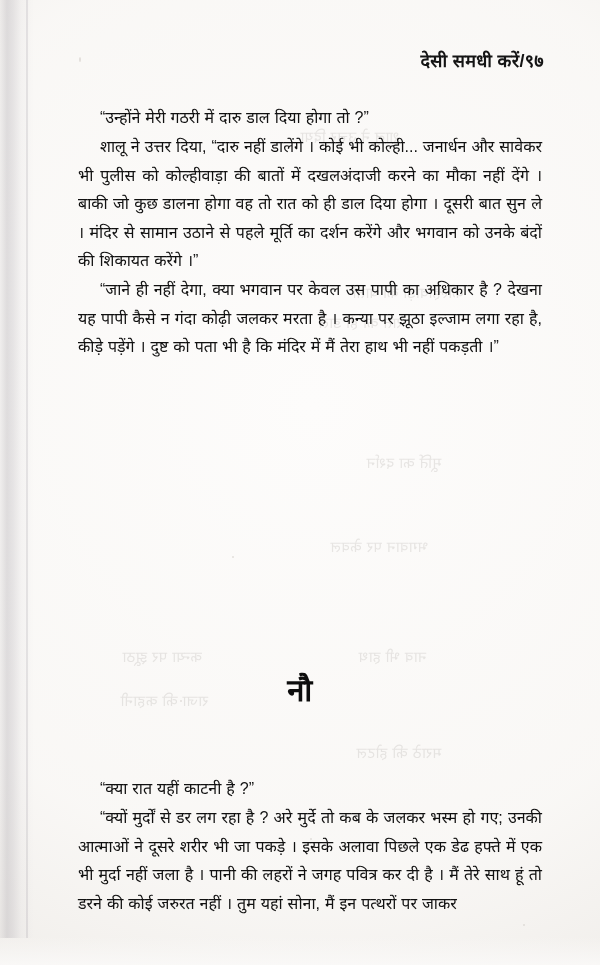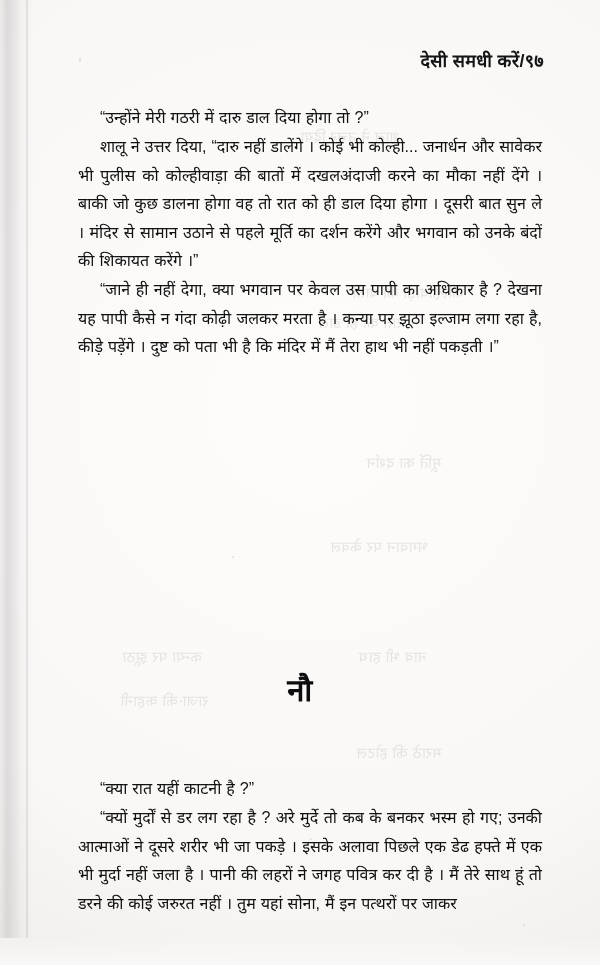--- a/index.html
+++ b/index.html
@@ -174,20 +174,20 @@
   <div class="text-block">
     <p class="para indent short">“उन्होंने मेरी गठरी में दारु डाल दिया होगा तो ?”</p>
     <p class="para indent">शालू ने उत्तर दिया, “दारु नहीं डालेंगे । कोई भी कोल्ही... जनार्धन और सावेकर भी पुलीस को कोल्हीवाड़ा की बातों में दखलअंदाजी करने का मौका नहीं देंगे । बाकी जो कुछ डालना होगा वह तो रात को ही डाल दिया होगा । दूसरी बात सुन ले । मंदिर से सामान उठाने से पहले मूर्ति का दर्शन करेंगे और भगवान को उनके बंदों की शिकायत करेंगे ।”</p>
     <p class="para indent">“जाने ही नहीं देगा, क्या भगवान पर केवल उस पापी का अधिकार है ? देखना यह पापी कैसे न गंदा कोढ़ी जलकर मरता है । कन्या पर झूठा इल्जाम लगा रहा है, कीड़े पड़ेंगे । दुष्ट को पता भी है कि मंदिर में मैं तेरा हाथ भी नहीं पकड़ती ।”</p>
   </div>
 
   <div class="chapter-heading">नौ</div>
 
   <div class="text-block-2">
     <p class="para indent short">“क्या रात यहीं काटनी  है ?”</p>
-    <p class="para indent">“क्यों मुर्दों से डर लग रहा है ? अरे मुर्दे तो कब के बनकर भस्म हो गए; उनकी आत्माओं ने दूसरे शरीर भी जा पकड़े । इसके अलावा पिछले एक डेढ हफ्ते में एक भी मुर्दा नहीं जला है । पानी की लहरों ने जगह पवित्र कर दी है । मैं तेरे साथ हूं तो डरने की कोई जरुरत नहीं । तुम यहां सोना, मैं इन पत्थरों पर जाकर</p>
+    <p class="para indent">“क्यों मुर्दों से डर लग रहा है ? अरे मुर्दे तो कब के जलकर भस्म हो गए; उनकी आत्माओं ने दूसरे शरीर भी जा पकड़े । इसके अलावा पिछले एक डेढ हफ्ते में एक भी मुर्दा नहीं जला है । पानी की लहरों ने जगह पवित्र कर दी है । मैं तेरे साथ हूं तो डरने की कोई जरुरत नहीं । तुम यहां सोना, मैं इन पत्थरों पर जाकर</p>
   </div>
 
   <div class="gutter-shadow"></div>
   <div class="gutter-edge"></div>
   <div class="bottom-fade"></div>
 
 </div>
 
 </body></html>

